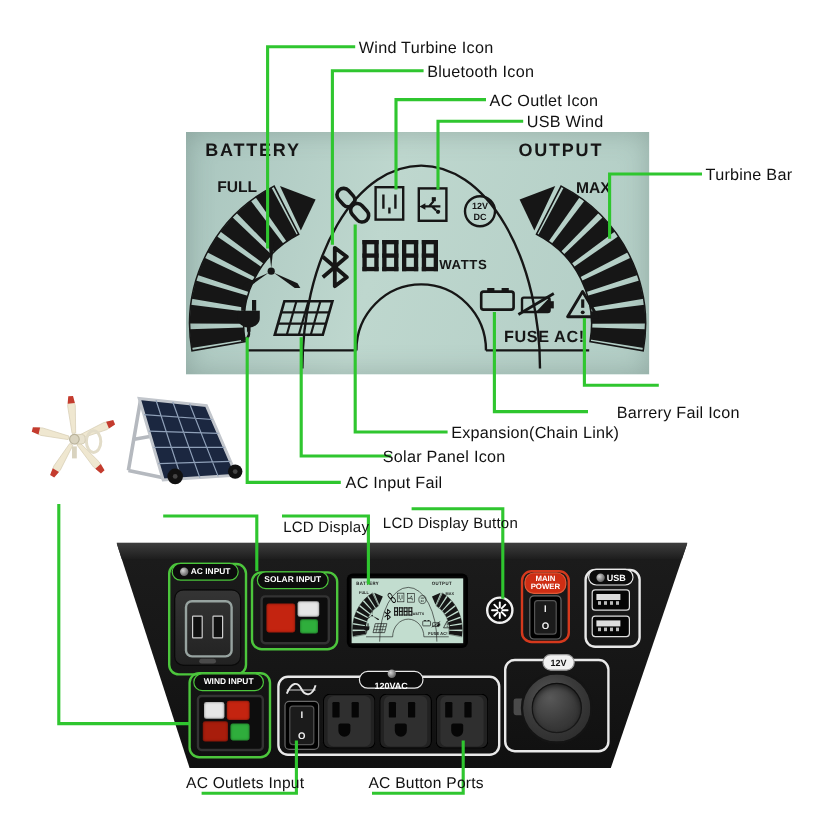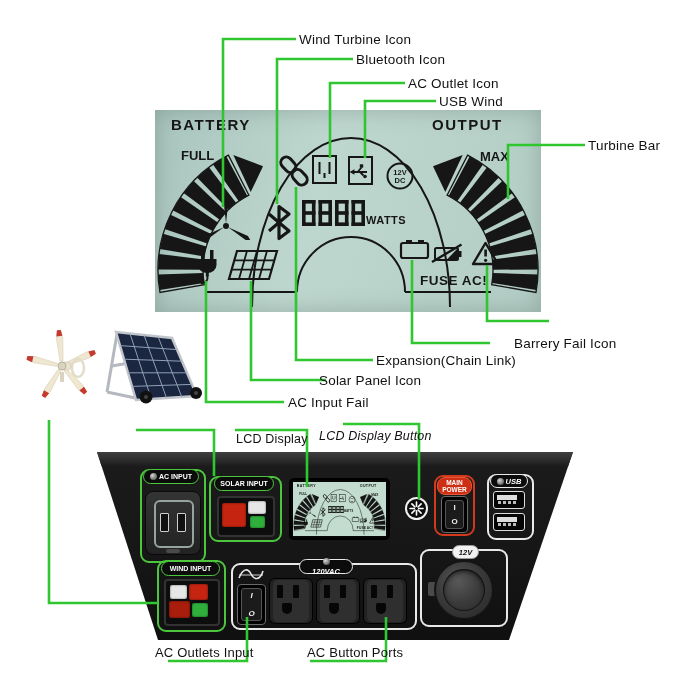--- a/index.html
+++ b/index.html
@@ -15,21 +15,21 @@
     box-shadow:inset 0 0 22px rgba(80,100,95,.35);}
   
   #panel{position:absolute;left:97px;top:452px;width:476px;height:188px;
     background:linear-gradient(180deg,#303030 0px,#1b1b1b 14px,#161616 55%,#101010 100%);
     clip-path:polygon(0px 0px,476px 0px,412px 188px,61px 188px);}
   #panel .bevel{position:absolute;left:0;top:0;width:100%;height:14px;
     background:linear-gradient(180deg,#3f3f3f,#1d1d1d);}
   .grp{position:absolute;border-radius:9px;}
   .grp.green{border:2px solid #4cc63c;}
   .grp.red{border:2px solid #d5391d;}
-  .grp.white{border:2px solid #e9e9e9;font-style:italic;}
+  .grp.white{border:2px solid #e9e9e9;}
   .pill{position:absolute;display:flex;align-items:center;justify-content:center;gap:2px;
     background:#0c0c0c;color:#fff;font-weight:bold;border-radius:8px;white-space:nowrap;z-index:2;}
   .pill.green{border:1.5px solid #4cc63c;font-size:7px;}
   .pill.white{border:1.5px solid #e9e9e9;font-size:7.5px;}
   .pill.redfill{background:#ce2e14;border:1px solid #e05a38;font-size:6.5px;line-height:7px;
     text-align:center;flex-direction:column;gap:0;}
   .pill.whitefill{background:#f2f2f2;color:#111;border:1px solid #999;font-size:7.5px;}
   .screw{width:7px;height:7px;border-radius:50%;flex:0 0 auto;
     background:radial-gradient(circle at 35% 35%,#d6d6d6,#777 60%,#3e3e3e);}
   
@@ -515,16 +515,16 @@
   <div class="callout" style="left:299px;top:32px;z-index:11;">Wind Turbine Icon</div>
   <div class="callout" style="left:356px;top:52px;z-index:11;">Bluetooth Icon</div>
   <div class="callout" style="left:408px;top:76px;z-index:11;">AC Outlet Icon</div>
   <div class="callout" style="left:439px;top:94px;z-index:11;">USB Wind</div>
   <div class="callout" style="left:588px;top:138px;z-index:11;">Turbine Bar</div>
   <div class="callout" style="left:494px;top:336px;z-index:11;margin-left:20px;">Barrery Fail Icon</div>
   <div class="callout" style="left:376px;top:353px;z-index:11;">Expansion(Chain Link)</div>
   <div class="callout" style="left:319px;top:373px;z-index:11;">Solar Panel Icon</div>
   <div class="callout" style="left:288px;top:395px;z-index:11;">AC Input Fail</div>
   <div class="callout small" style="left:236px;top:432px;z-index:11;">LCD Display</div>
-  <div class="callout small" style="left:319px;top:429px;z-index:11;font-style:italic;">LCD Display Button</div>
+  <div class="callout small" style="left:319px;top:429px;z-index:11;">LCD Display Button</div>
   <div class="callout" style="left:155px;top:645px;font-size:13px;z-index:11;">AC Outlets Input</div>
   <div class="callout" style="left:307px;top:645px;font-size:13px;z-index:11;">AC Button Ports</div>
 </div>
 
 </body></html>

